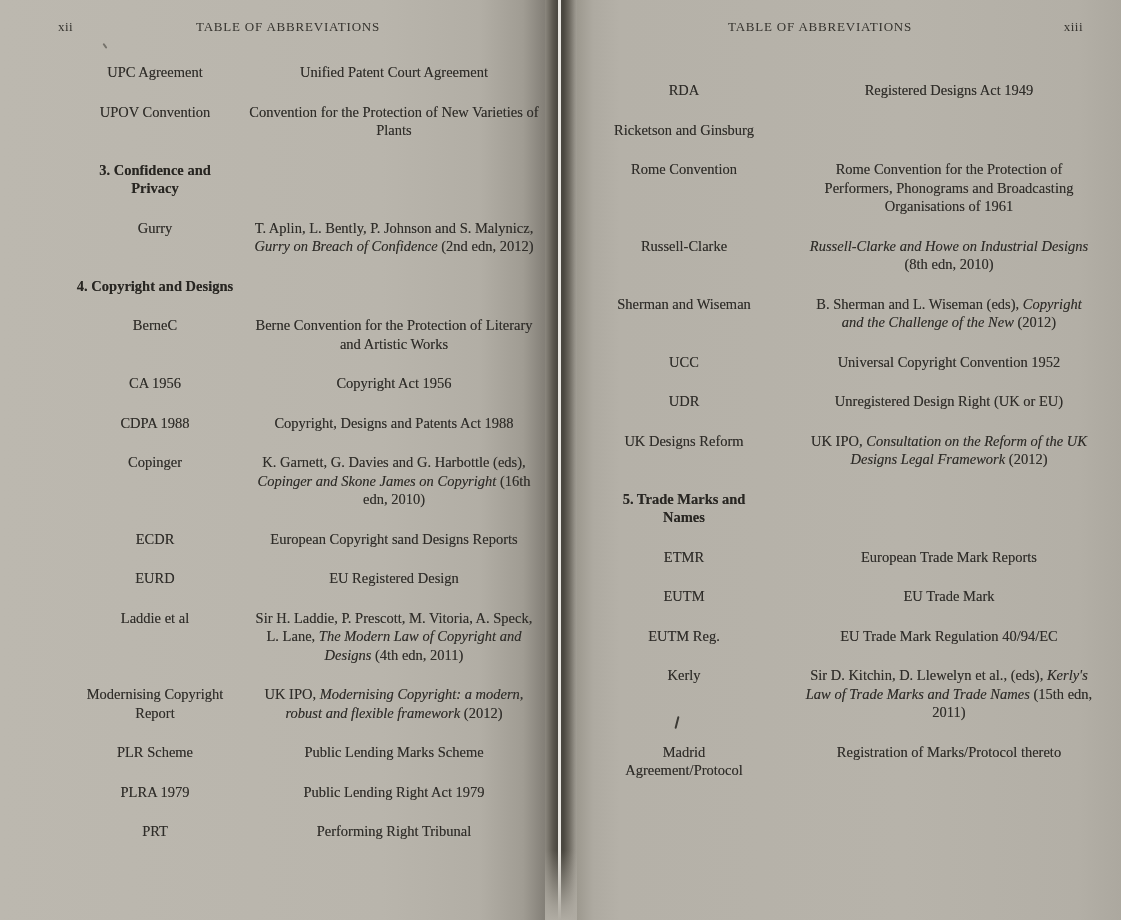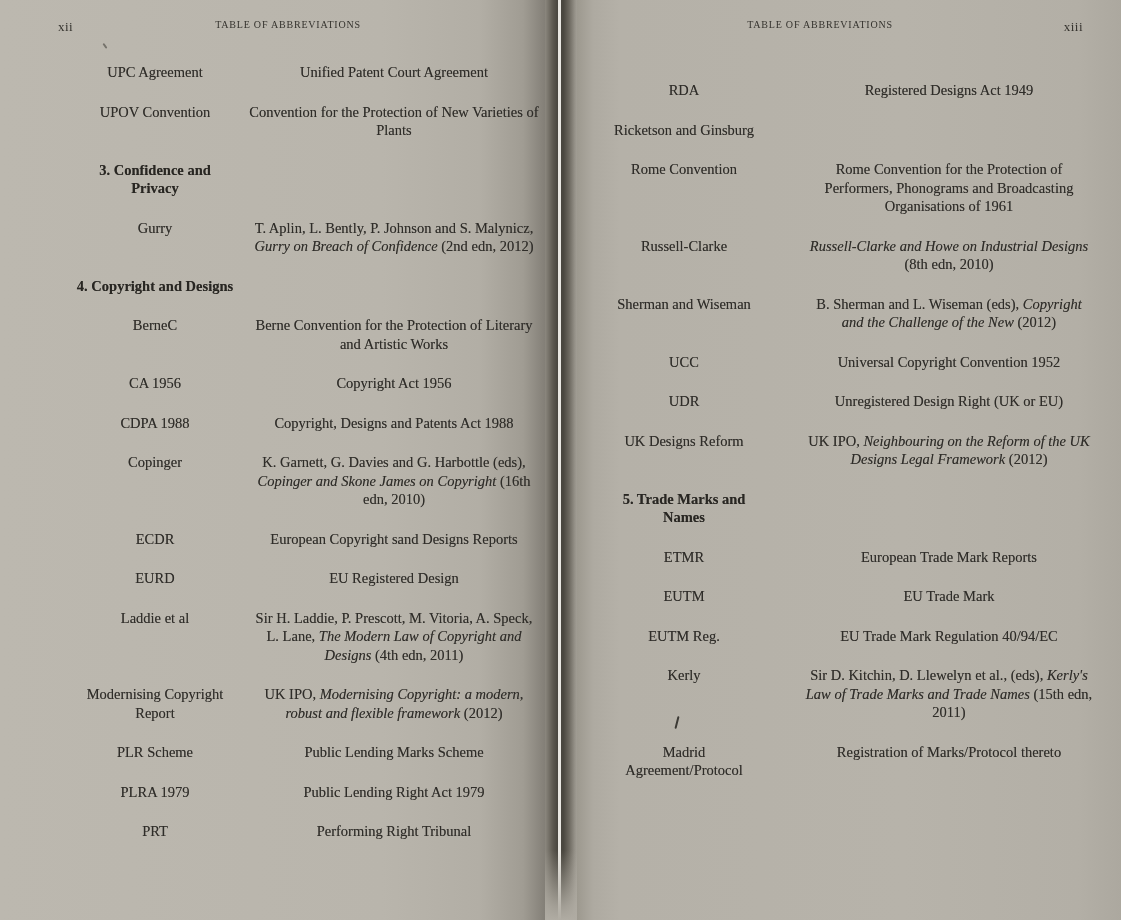--- a/index.html
+++ b/index.html
@@ -24,21 +24,21 @@
   }
   .gutter-line{position:absolute;left:13px;top:0;width:3px;height:100%;background:#e9e7e1;}
   .gutter-fade{
     position:absolute;left:0;bottom:0;width:100%;height:70px;
     background:linear-gradient(180deg,rgba(176,172,163,0) 0%,rgba(176,172,163,.85) 80%,#b0aca3 100%);
   }
   .page-header{position:absolute;top:19px;left:0;right:0;height:20px;color:#35332e;padding-left:20px;}
   .folio{position:absolute;font-size:13px;letter-spacing:.5px;}
   .page-left .folio{left:58px;}
   .page-right .folio{right:38px;}
-  .running-title{position:absolute;font-size:10px;letter-spacing:.8px;text-align:center;white-space:nowrap;}
+  .running-title{position:absolute;font-size:13px;letter-spacing:.8px;text-align:center;white-space:nowrap;}
   .page-left .running-title{left:120px;width:336px;}
   .page-right .running-title{left:73px;width:340px;}
   .entries{position:absolute;text-align:center;}
   .page-left .entries{top:63px;left:62px;width:478px;}
   .page-right .entries{top:81px;left:23px;width:530px;}
   .row{display:grid;margin-bottom:21px;}
   .page-left .row{grid-template-columns:186px 1fr;}
   .page-right .row{grid-template-columns:168px 1fr;}
   .term,.def{
     font-size:14.5px;line-height:18.5px;color:#2f2d29;
@@ -265,21 +265,21 @@
           </div>
           <div class="def">
             <div class="line"><span>Unregistered Design Right (UK or EU)</span></div>
           </div>
         </div>
         <div class="row">
           <div class="term">
             <div class="line">UK Designs Reform</div>
           </div>
           <div class="def">
-            <div class="line"><span>UK IPO, </span><span class="i">Neighbouring on the Reform of the UK</span></div>
+            <div class="line"><span>UK IPO, </span><span class="i">Consultation on the Reform of the UK</span></div>
             <div class="line"><span class="i">Designs Legal Framework</span><span> (2012)</span></div>
           </div>
         </div>
         <div class="row section">
           <div class="term">
             <div class="line">5. Trade Marks and</div>
             <div class="line">Names</div>
           </div>
           <div class="def"></div>
         </div>

